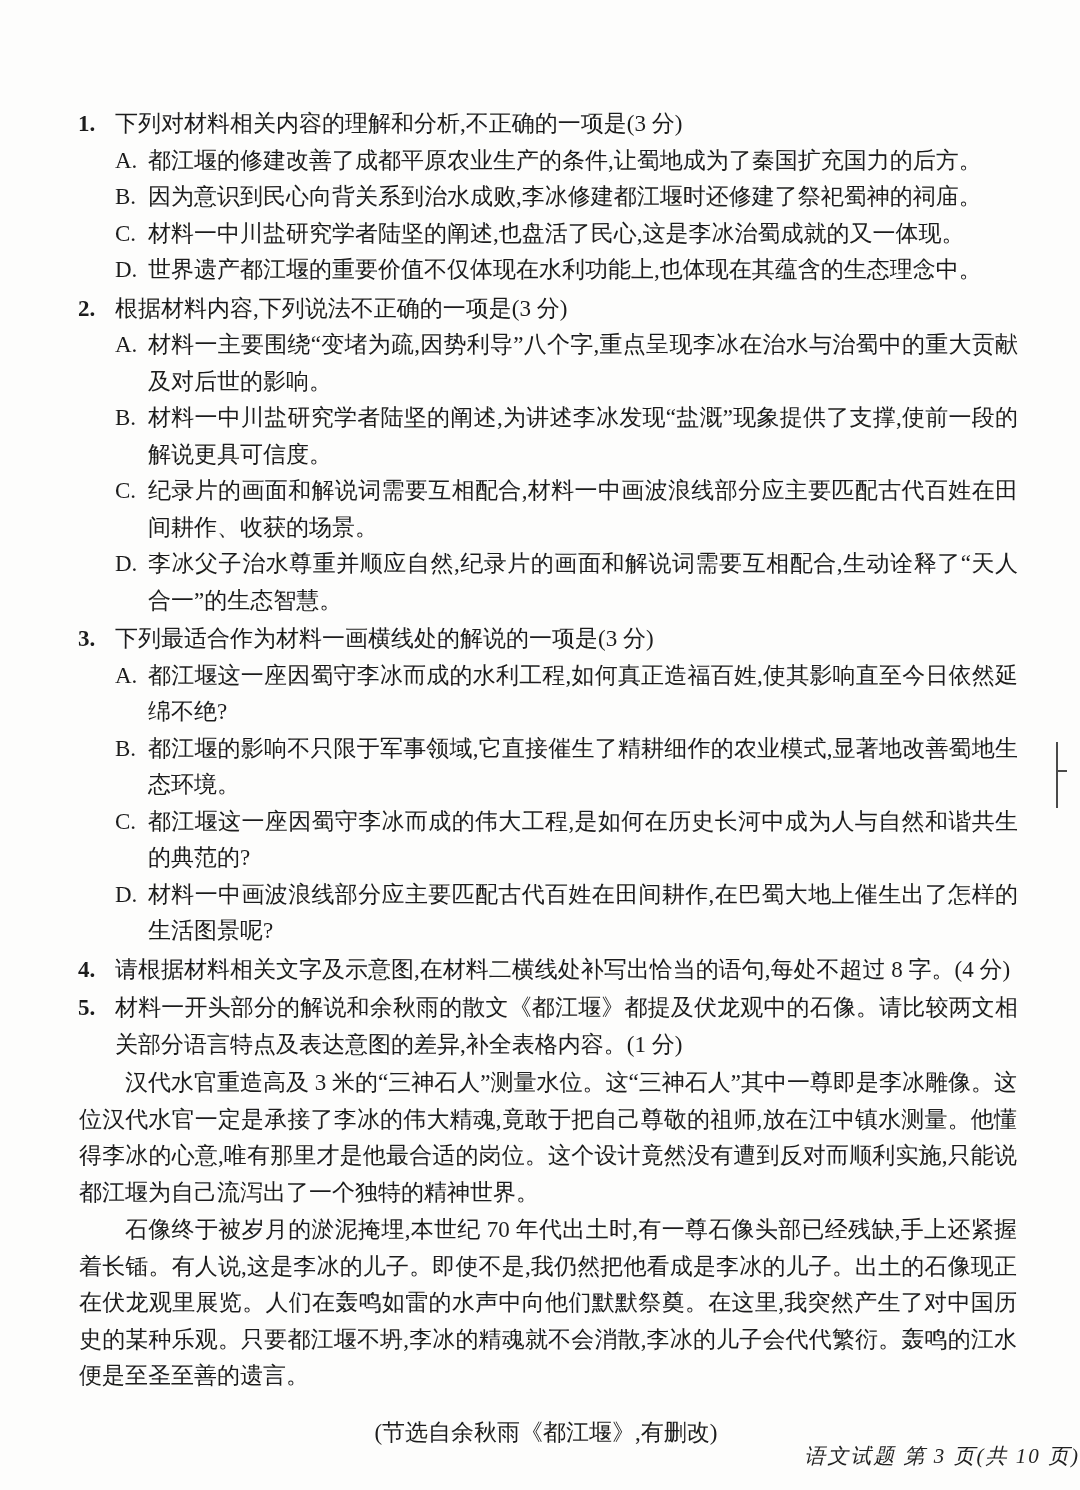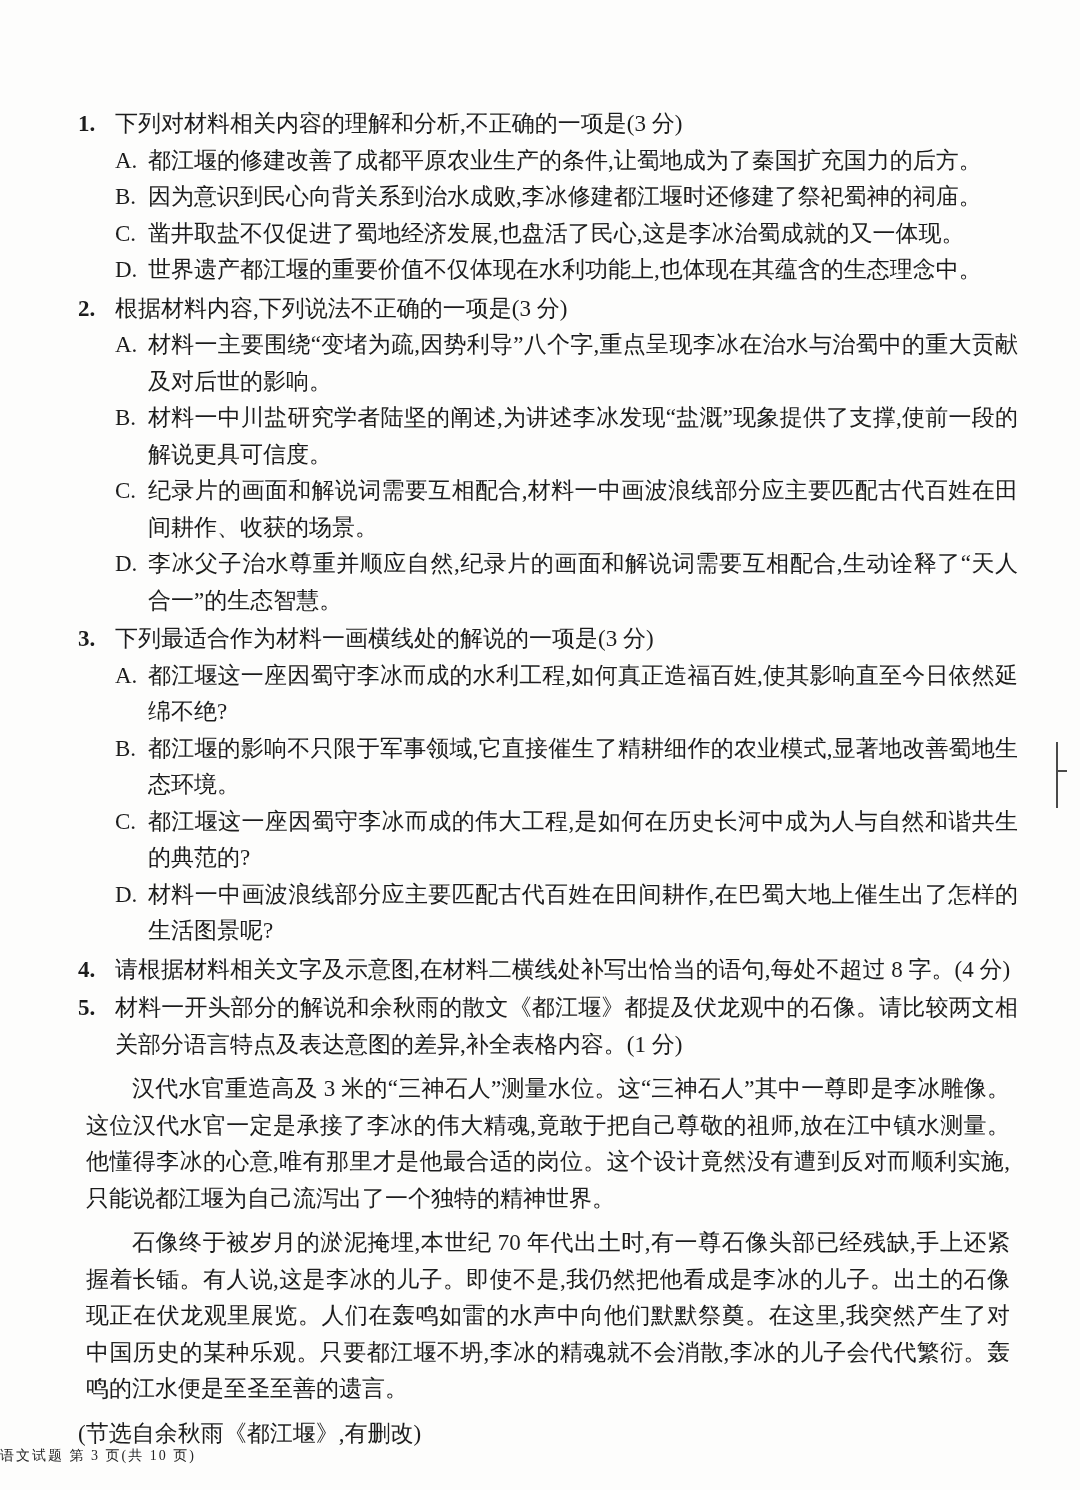--- a/index.html
+++ b/index.html
@@ -37,38 +37,39 @@
   }
   .options { margin-left: 37px; }
   .option { display: flex; }
   .opt-letter { flex: none; width: 33px; }
   .opt-text {
     flex: 1;
     text-align: justify;
   }
   .passage { margin-top: 2px; }
   .passage .para {
-    margin: 8px;
+    margin: 1px;
     text-indent: 2em;
     text-align: justify;
   }
   .attribution {
-    text-align: left;
-    margin-top: 8px;
+    text-align: center;
+    margin-top: 20px;
     padding-right: 4px;
   }
   .page-footer {
     position: absolute;
     left: 0;
     right: 0;
     bottom: 16px;
-    text-align: left;
-    font-size: 14px;
+    text-align: right;
+    font-size: 21px;
     letter-spacing: 2px;
     color: #222;
+    font-style: italic;
   }
   .binding-mark {
     position: absolute;
     right: 22px;
     top: 742px;
     width: 2px;
     height: 66px;
     background: #4a4a4a;
   }
   .binding-mark::after {
@@ -97,21 +98,21 @@
         <div class="option">
           <span class="opt-letter">A.</span>
           <div class="opt-text">都江堰的修建改善了成都平原农业生产的条件,让蜀地成为了秦国扩充国力的后方。</div>
         </div>
         <div class="option">
           <span class="opt-letter">B.</span>
           <div class="opt-text">因为意识到民心向背关系到治水成败,李冰修建都江堰时还修建了祭祀蜀神的祠庙。</div>
         </div>
         <div class="option">
           <span class="opt-letter">C.</span>
-          <div class="opt-text">凿井取盐不仅促进了蜀地经济发展,也盘活了民心,这是李冰治蜀成就的又一体现。</div>
+          <div class="opt-text">材料一中川盐研究学者陆坚的阐述,也盘活了民心,这是李冰治蜀成就的又一体现。</div>
         </div>
         <div class="option">
           <span class="opt-letter">D.</span>
           <div class="opt-text">世界遗产都江堰的重要价值不仅体现在水利功能上,也体现在其蕴含的生态理念中。</div>
         </div>
       </div>
     </div>
 
     <div class="question">
       <div class="q-head">

